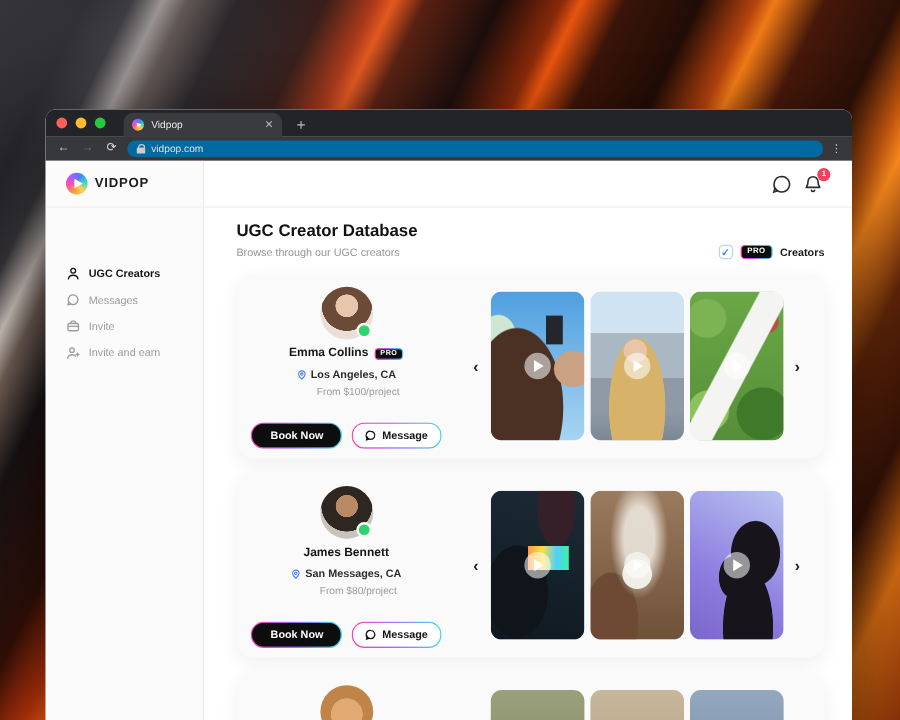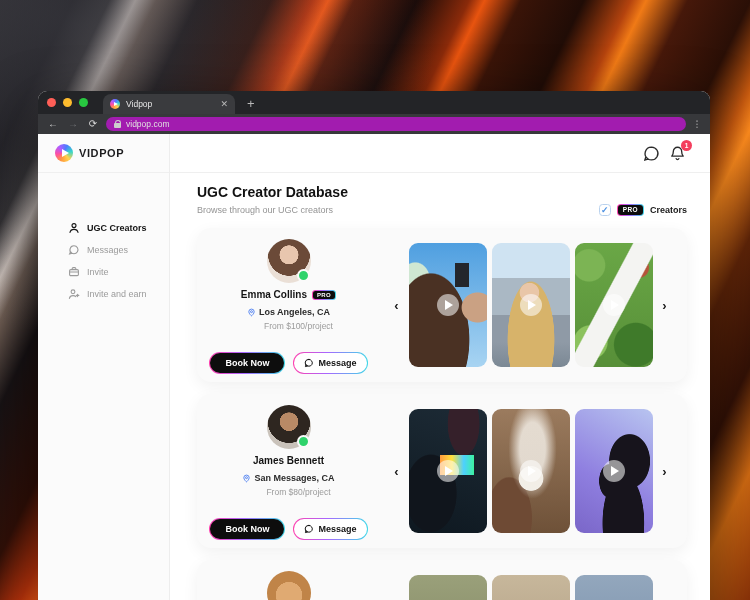--- a/index.html
+++ b/index.html
@@ -36,36 +36,36 @@
   .favicon{width:10px;height:10px;border-radius:50%;flex:none;position:relative;
     background:conic-gradient(from 200deg,#ff9a3d,#ff4fa0,#b05cff,#4d7bff,#36d6c8,#ffd24d,#ff9a3d);}
   .favicon::after{content:'';position:absolute;left:3.5px;top:2.5px;
     border-left:4px solid #fff;border-top:2.5px solid transparent;border-bottom:2.5px solid transparent;}
   .tab-title{flex:1;font-size:8.5px;color:#e6e6e6;white-space:nowrap;overflow:hidden;}
   .tab-close{color:#b8b8b8;font-size:9px;line-height:1;cursor:default;}
   .newtab{color:#b8b8b8;font-size:13px;line-height:1;margin:0 0 4px 12px;}
   .toolbar{height:20px;background:#37383b;display:flex;align-items:center;gap:6px;padding:0 8px;flex:none;}
   .navbtn{width:14px;text-align:center;font-size:10px;color:#d7d7d7;line-height:1;}
   .navbtn.dim{color:#737477;}
-  .urlbar{flex:1;height:14px;background:#a21caf;border-radius:7px;display:flex;align-items:center;gap:5px;padding:0 8px;}
+  .urlbar{flex:1;height:14px;background:#0369a1;border-radius:7px;display:flex;align-items:center;gap:5px;padding:0 8px;}
   .lock{width:7px;height:9px;position:relative;flex:none;}
   .lock::before{content:'';position:absolute;left:1px;top:0;width:3.5px;height:4px;border:1px solid #cdcdcd;border-bottom:none;border-radius:3px 3px 0 0;}
   .lock::after{content:'';position:absolute;left:0;top:3.5px;width:6.5px;height:5px;background:#cdcdcd;border-radius:1px;}
   .url-text{font-size:8.5px;color:#e0e0e0;}
   .menu-dots{color:#cfcfcf;font-size:9px;letter-spacing:0;line-height:3px;width:10px;text-align:center;}
   
   .app{flex:1;display:flex;background:#fff;overflow:hidden;}
   .sidebar{width:132px;flex:none;background:#fbfbfb;border-right:1px solid #ededed;display:flex;flex-direction:column;box-sizing:border-box;}
   .logo{height:38px;display:flex;align-items:center;gap:6px;padding-left:17px;border-bottom:1px solid #efefef;flex:none;}
   .logo-icon{width:18px;height:18px;border-radius:50%;position:relative;flex:none;
     background:conic-gradient(from 200deg,#ff9a3d,#ff4fa0,#b05cff,#4d7bff,#36d6c8,#ffd24d,#ff9a3d);}
   .logo-icon::after{content:'';position:absolute;left:7px;top:5px;
     border-left:7px solid #fff;border-top:4px solid transparent;border-bottom:4px solid transparent;}
   .logo-text{font-size:11px;font-weight:800;letter-spacing:.6px;color:#1c1c1e;}
-  nav{margin-top:44px;padding-left:13px;}
+  nav{margin-top:44px;}
   .nav-item{display:flex;align-items:center;gap:7px;padding:5px 0 5px 17px;color:#9b9b9b;font-size:9px;}
   .nav-item.active{color:#141414;font-weight:700;}
   .nav-icon{width:12px;height:12px;flex:none;display:flex;}
   .nav-icon svg{width:12px;height:12px;}
   .account{
     margin:auto 7px 16px 7px;height:32px;background:#fff;border:1px solid #f0f0f0;border-radius:17px;
     box-shadow:0 3px 8px rgba(0,0,0,.07);display:flex;align-items:center;gap:6px;padding:0 7px;box-sizing:border-box;
   }
   .acc-av{width:22px;height:22px;border-radius:50%;position:relative;flex:none;
     background:radial-gradient(circle at 50% 35%,#caa386 0 34%,#5c4434 35% 72%,#3e2c22 73%);}

